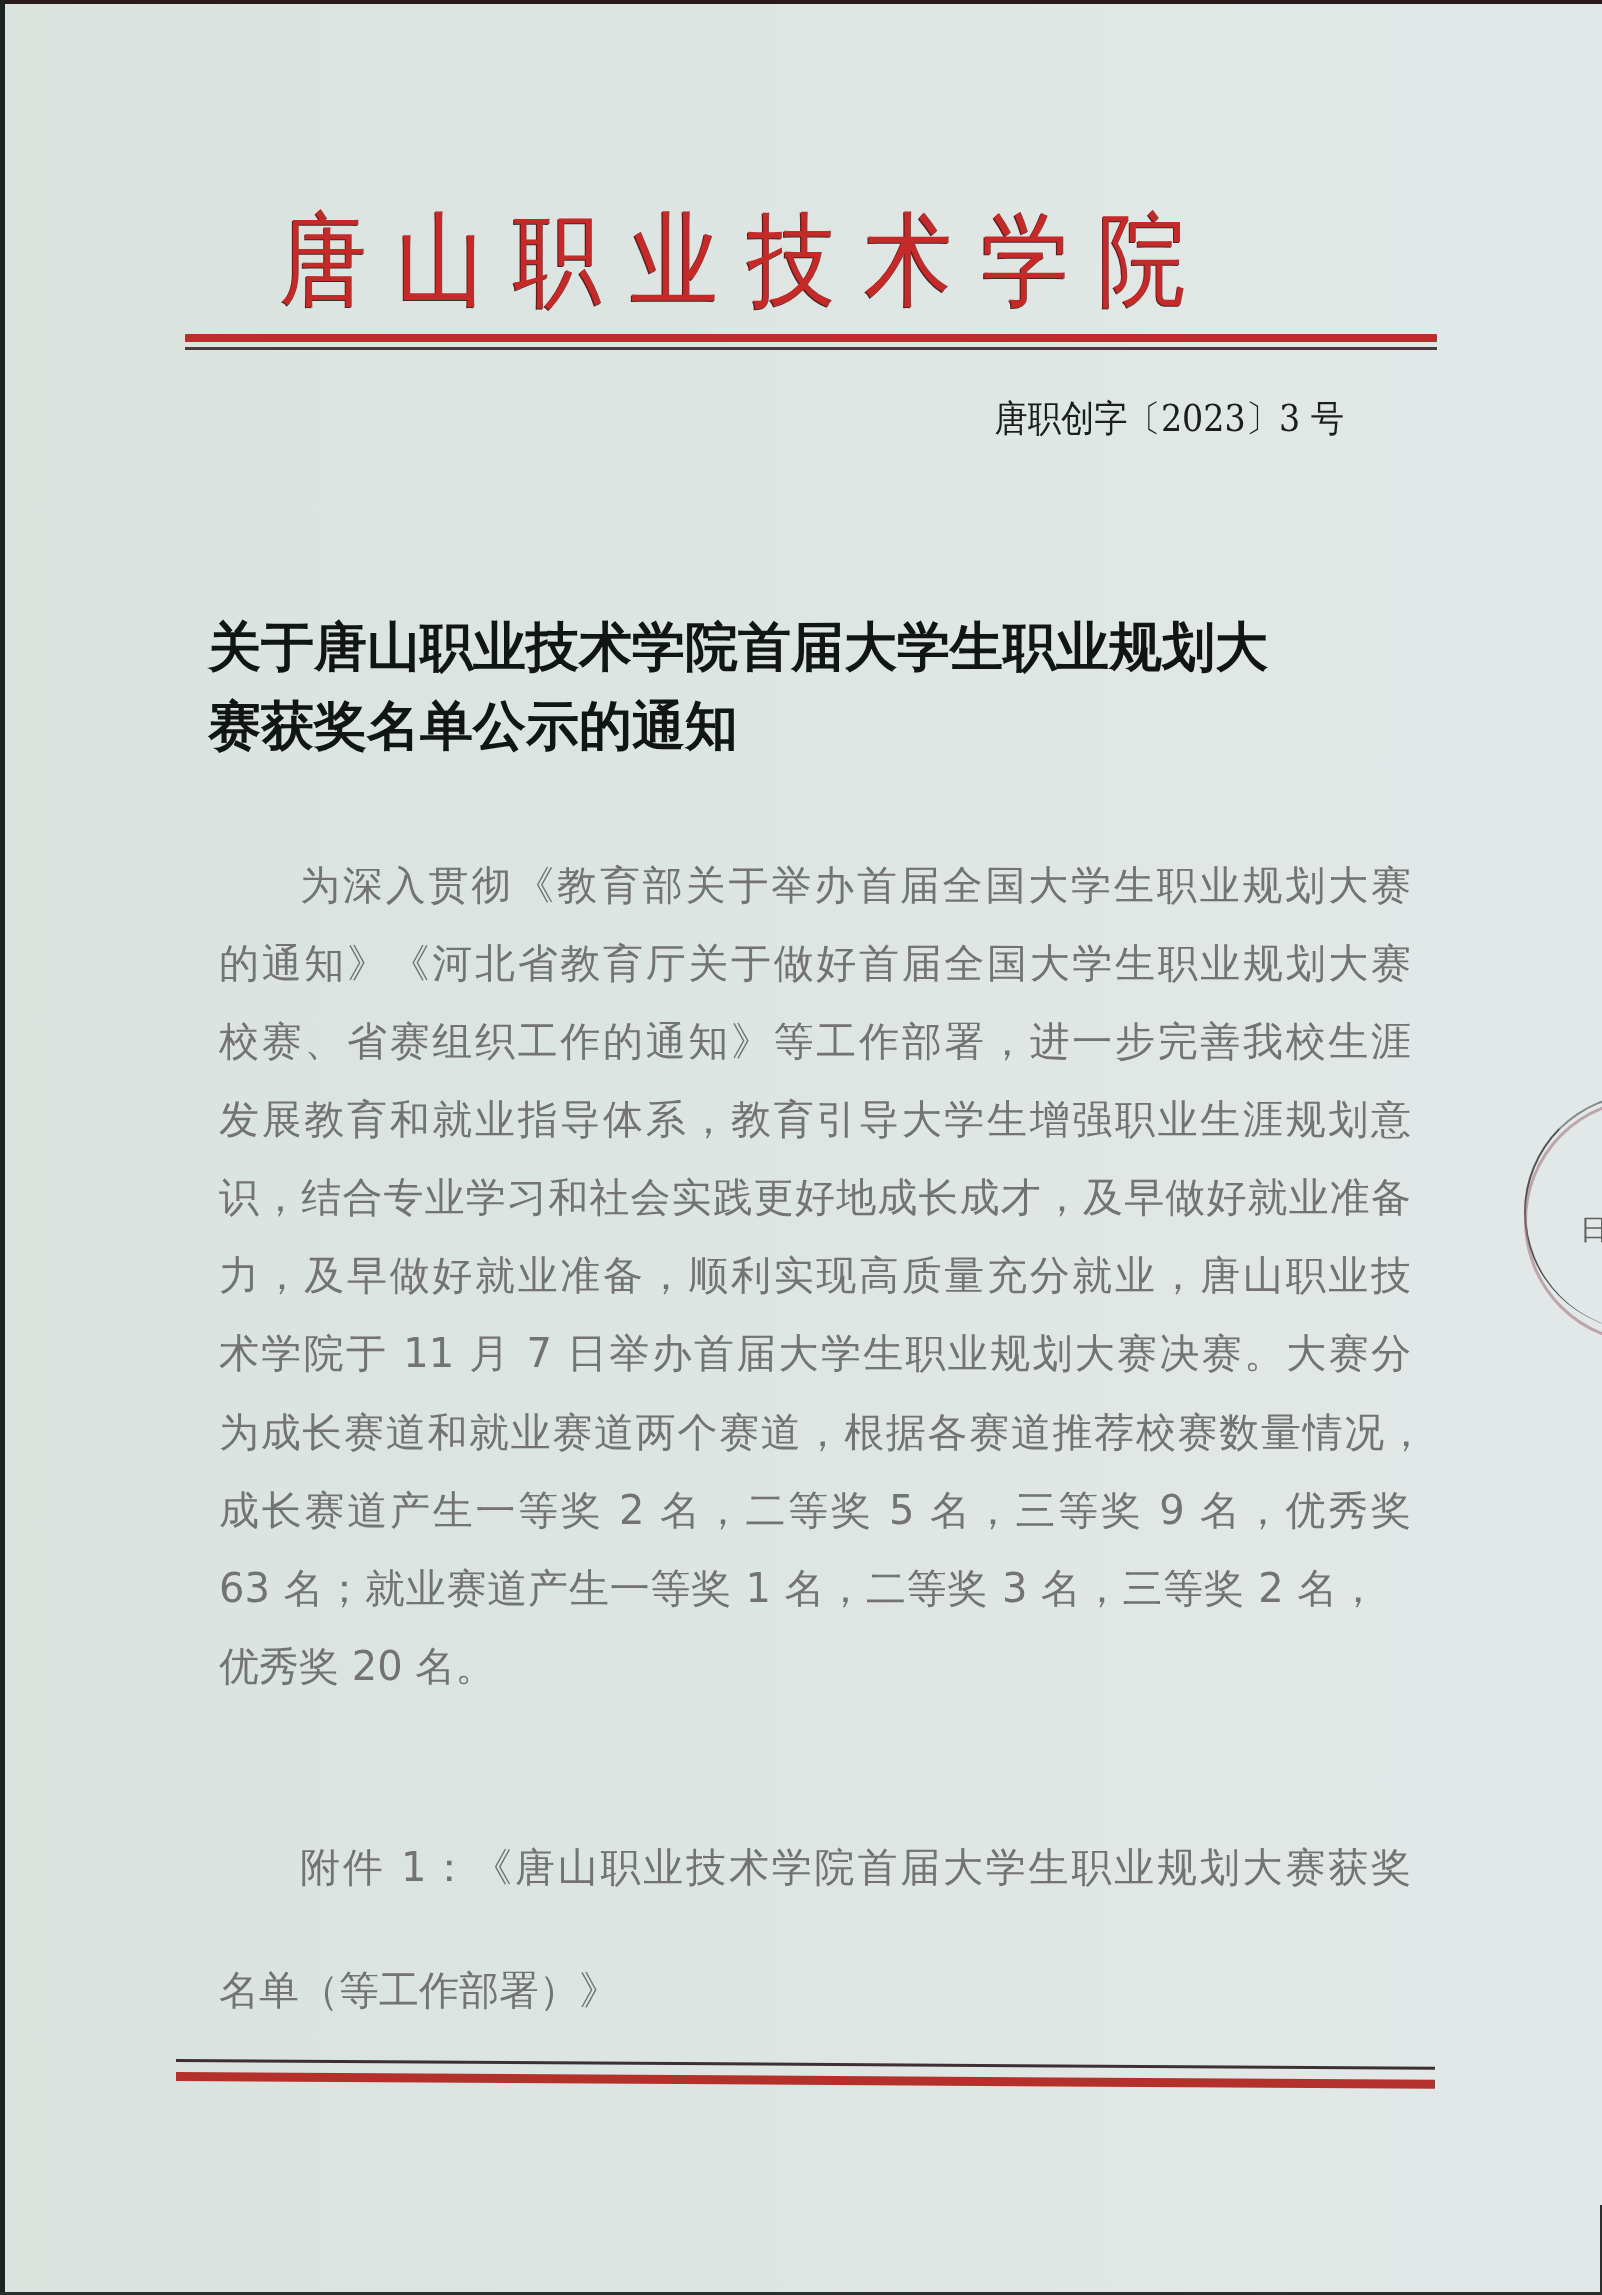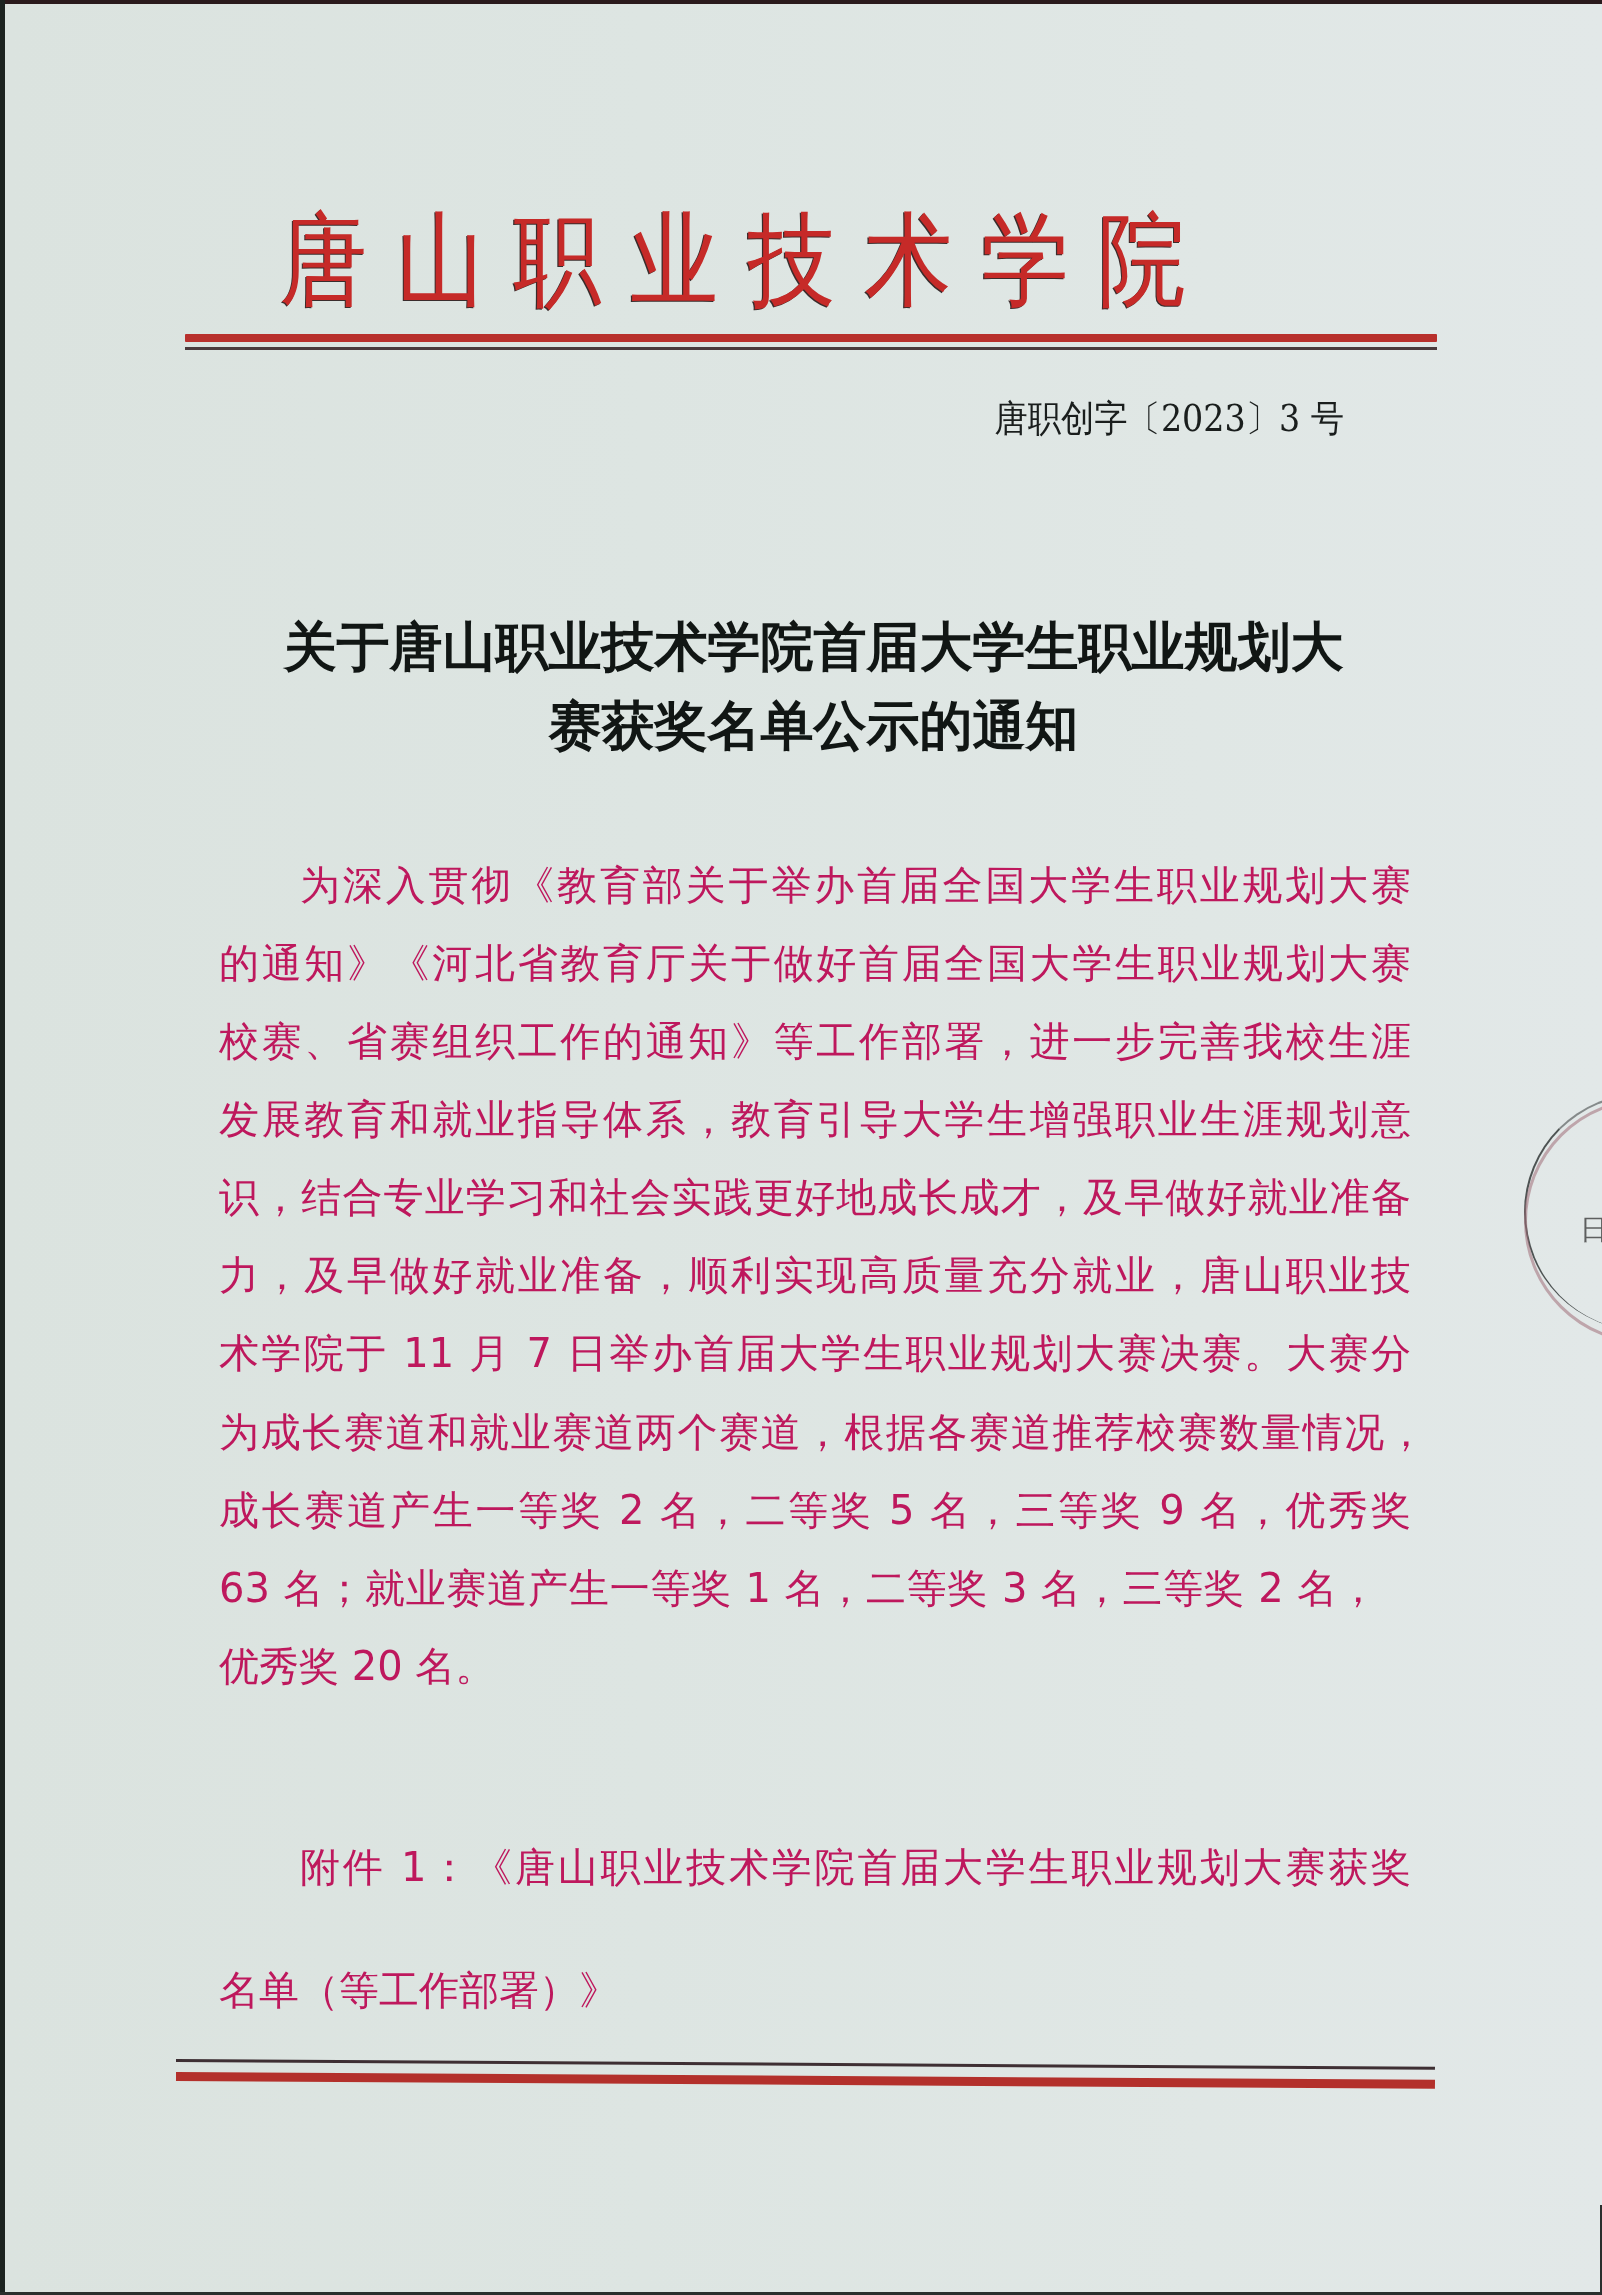--- a/index.html
+++ b/index.html
@@ -80,39 +80,38 @@
       font-family: "DejaVu Serif", serif;
       transform: scaleX(0.9);
       transform-origin: right center;
       white-space: nowrap;
     }
 
     .title {
       position: absolute;
       left: 208px;
       width: 1211px;
-      text-align: center;
       font-family: "DejaVu Sans", sans-serif;
       font-weight: bold;
       font-size: 53px;
       line-height: 1;
       color: #111614;
       white-space: nowrap;
     }
     .title-1 { top: 620px; }
     .title-2 { top: 699px; }
 
     .line {
       position: absolute;
       left: 219px;
       width: 1192px;
       font-family: "DejaVu Sans", sans-serif;
       font-size: 40px;
       line-height: 1;
-      color: #be185d;
+      color: #737373;
       white-space: nowrap;
       text-align: justify;
       text-align-last: justify;
       transform-origin: left center;
     }
     .line.indent { left: 300px; width: 1111px; }
     .line.last { text-align-last: left; }
 
     .seal {
       position: absolute;

